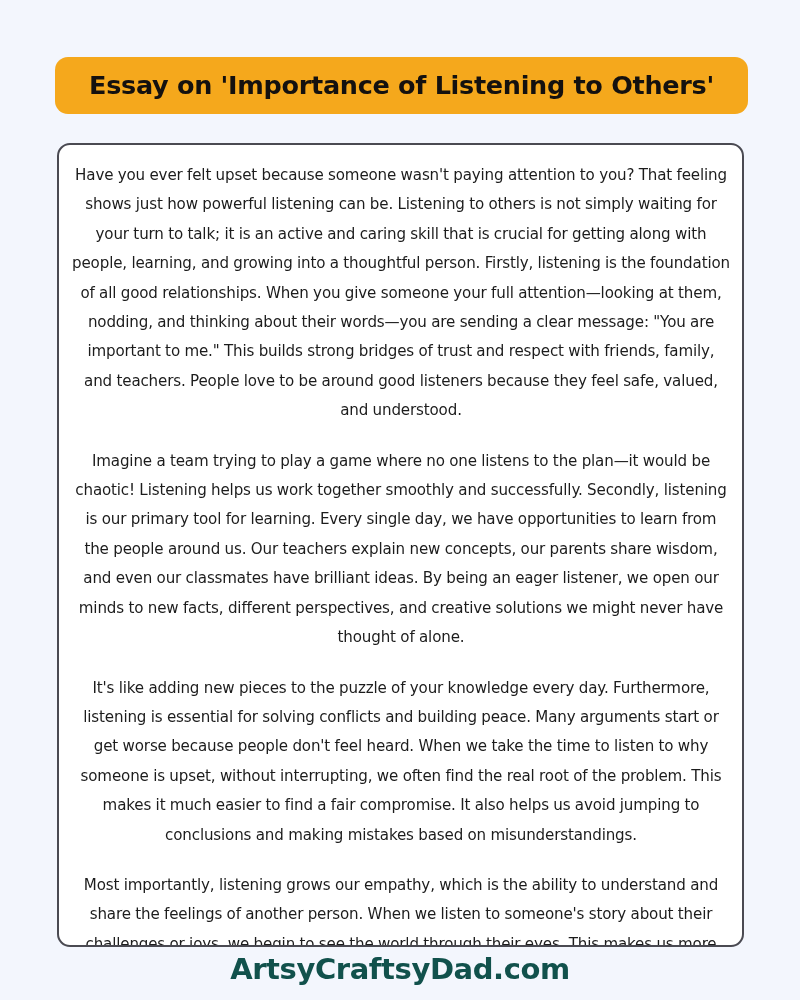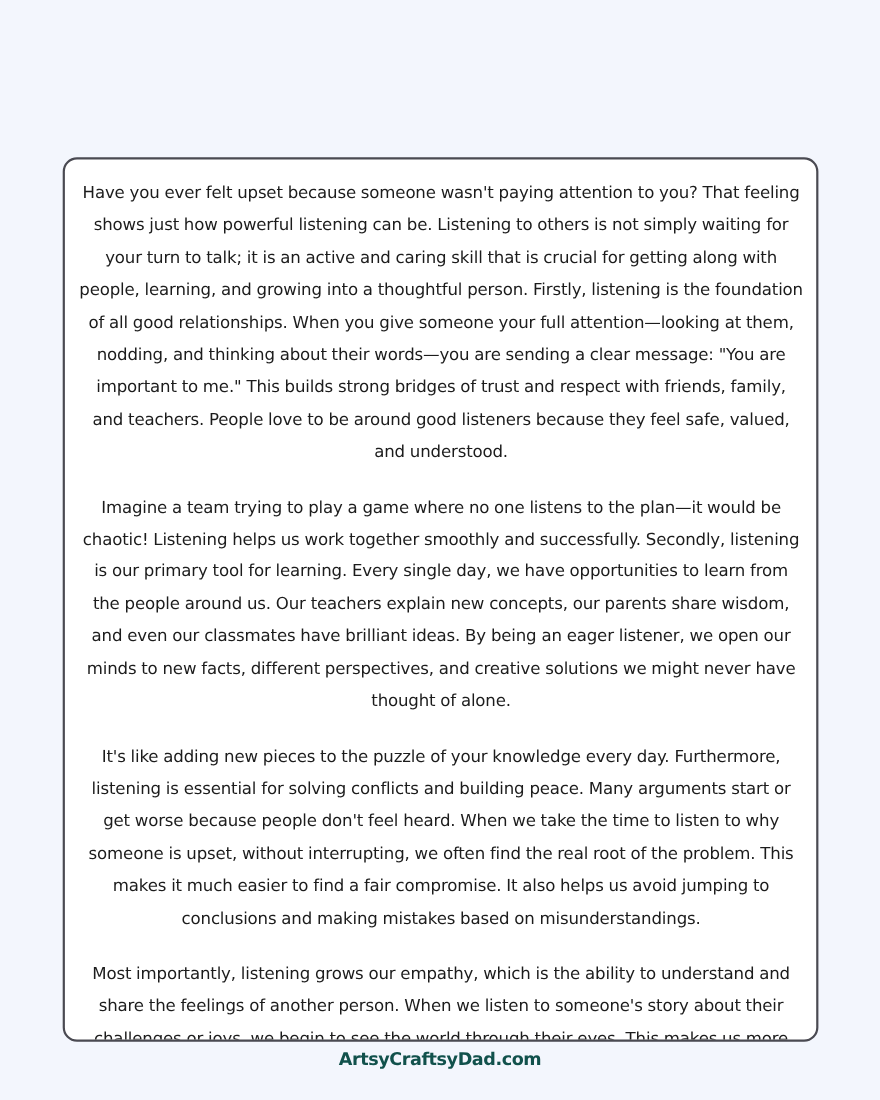--- a/index.html
+++ b/index.html
@@ -83,32 +83,35 @@
   
   .footer {
     position: absolute;
     left: 0;
     top: 955px;
     width: 800px;
     text-align: center;
   }
   .footer-brand {
     font-family: "DejaVu Sans", sans-serif;
-    font-size: 16px;
+    font-size: 29px;
     font-weight: bold;
     color: #11514c;
     letter-spacing: -0.4px;
     line-height: 1;
   }
 </style>
 </head>
 <body>
 
 <div class="page">
 
+  <div class="title-banner">
+    <div class="title-text">Essay on 'Importance of Listening to Others'</div>
+  </div>
 
   <div class="essay-card">
     <div class="essay-body">
       <p>Have you ever felt upset because someone wasn't paying attention to you? That feeling shows just how powerful listening can be. Listening to others is not simply waiting for your turn to talk; it is an active and caring skill that is crucial for getting along with people, learning, and growing into a thoughtful person. Firstly, listening is the foundation of all good relationships. When you give someone your full attention—looking at them, nodding, and thinking about their words—you are sending a clear message: "You are important to me." This builds strong bridges of trust and respect with friends, family, and teachers. People love to be around good listeners because they feel safe, valued, and understood.</p>
       <p>Imagine a team trying to play a game where no one listens to the plan—it would be chaotic! Listening helps us work together smoothly and successfully. Secondly, listening is our primary tool for learning. Every single day, we have opportunities to learn from the people around us. Our teachers explain new concepts, our parents share wisdom, and even our classmates have brilliant ideas. By being an eager listener, we open our minds to new facts, different perspectives, and creative solutions we might never have thought of alone.</p>
       <p>It's like adding new pieces to the puzzle of your knowledge every day. Furthermore, listening is essential for solving conflicts and building peace. Many arguments start or get worse because people don't feel heard. When we take the time to listen to why someone is upset, without interrupting, we often find the real root of the problem. This makes it much easier to find a fair compromise. It also helps us avoid jumping to conclusions and making mistakes based on misunderstandings.</p>
       <p>Most importantly, listening grows our empathy, which is the ability to understand and share the feelings of another person. When we listen to someone's story about their challenges or joys, we begin to see the world through their eyes. This makes us more compassionate, patient, and kind. In a world that can sometimes be noisy and rushed, choosing to listen is a quiet superpower. It makes you a better friend, a better learner, and a person who makes others feel seen and appreciated. By honing this skill, you not only enrich your own life but also help create a more connected and kinder community for everyone.</p>
     </div>
   </div>
 

